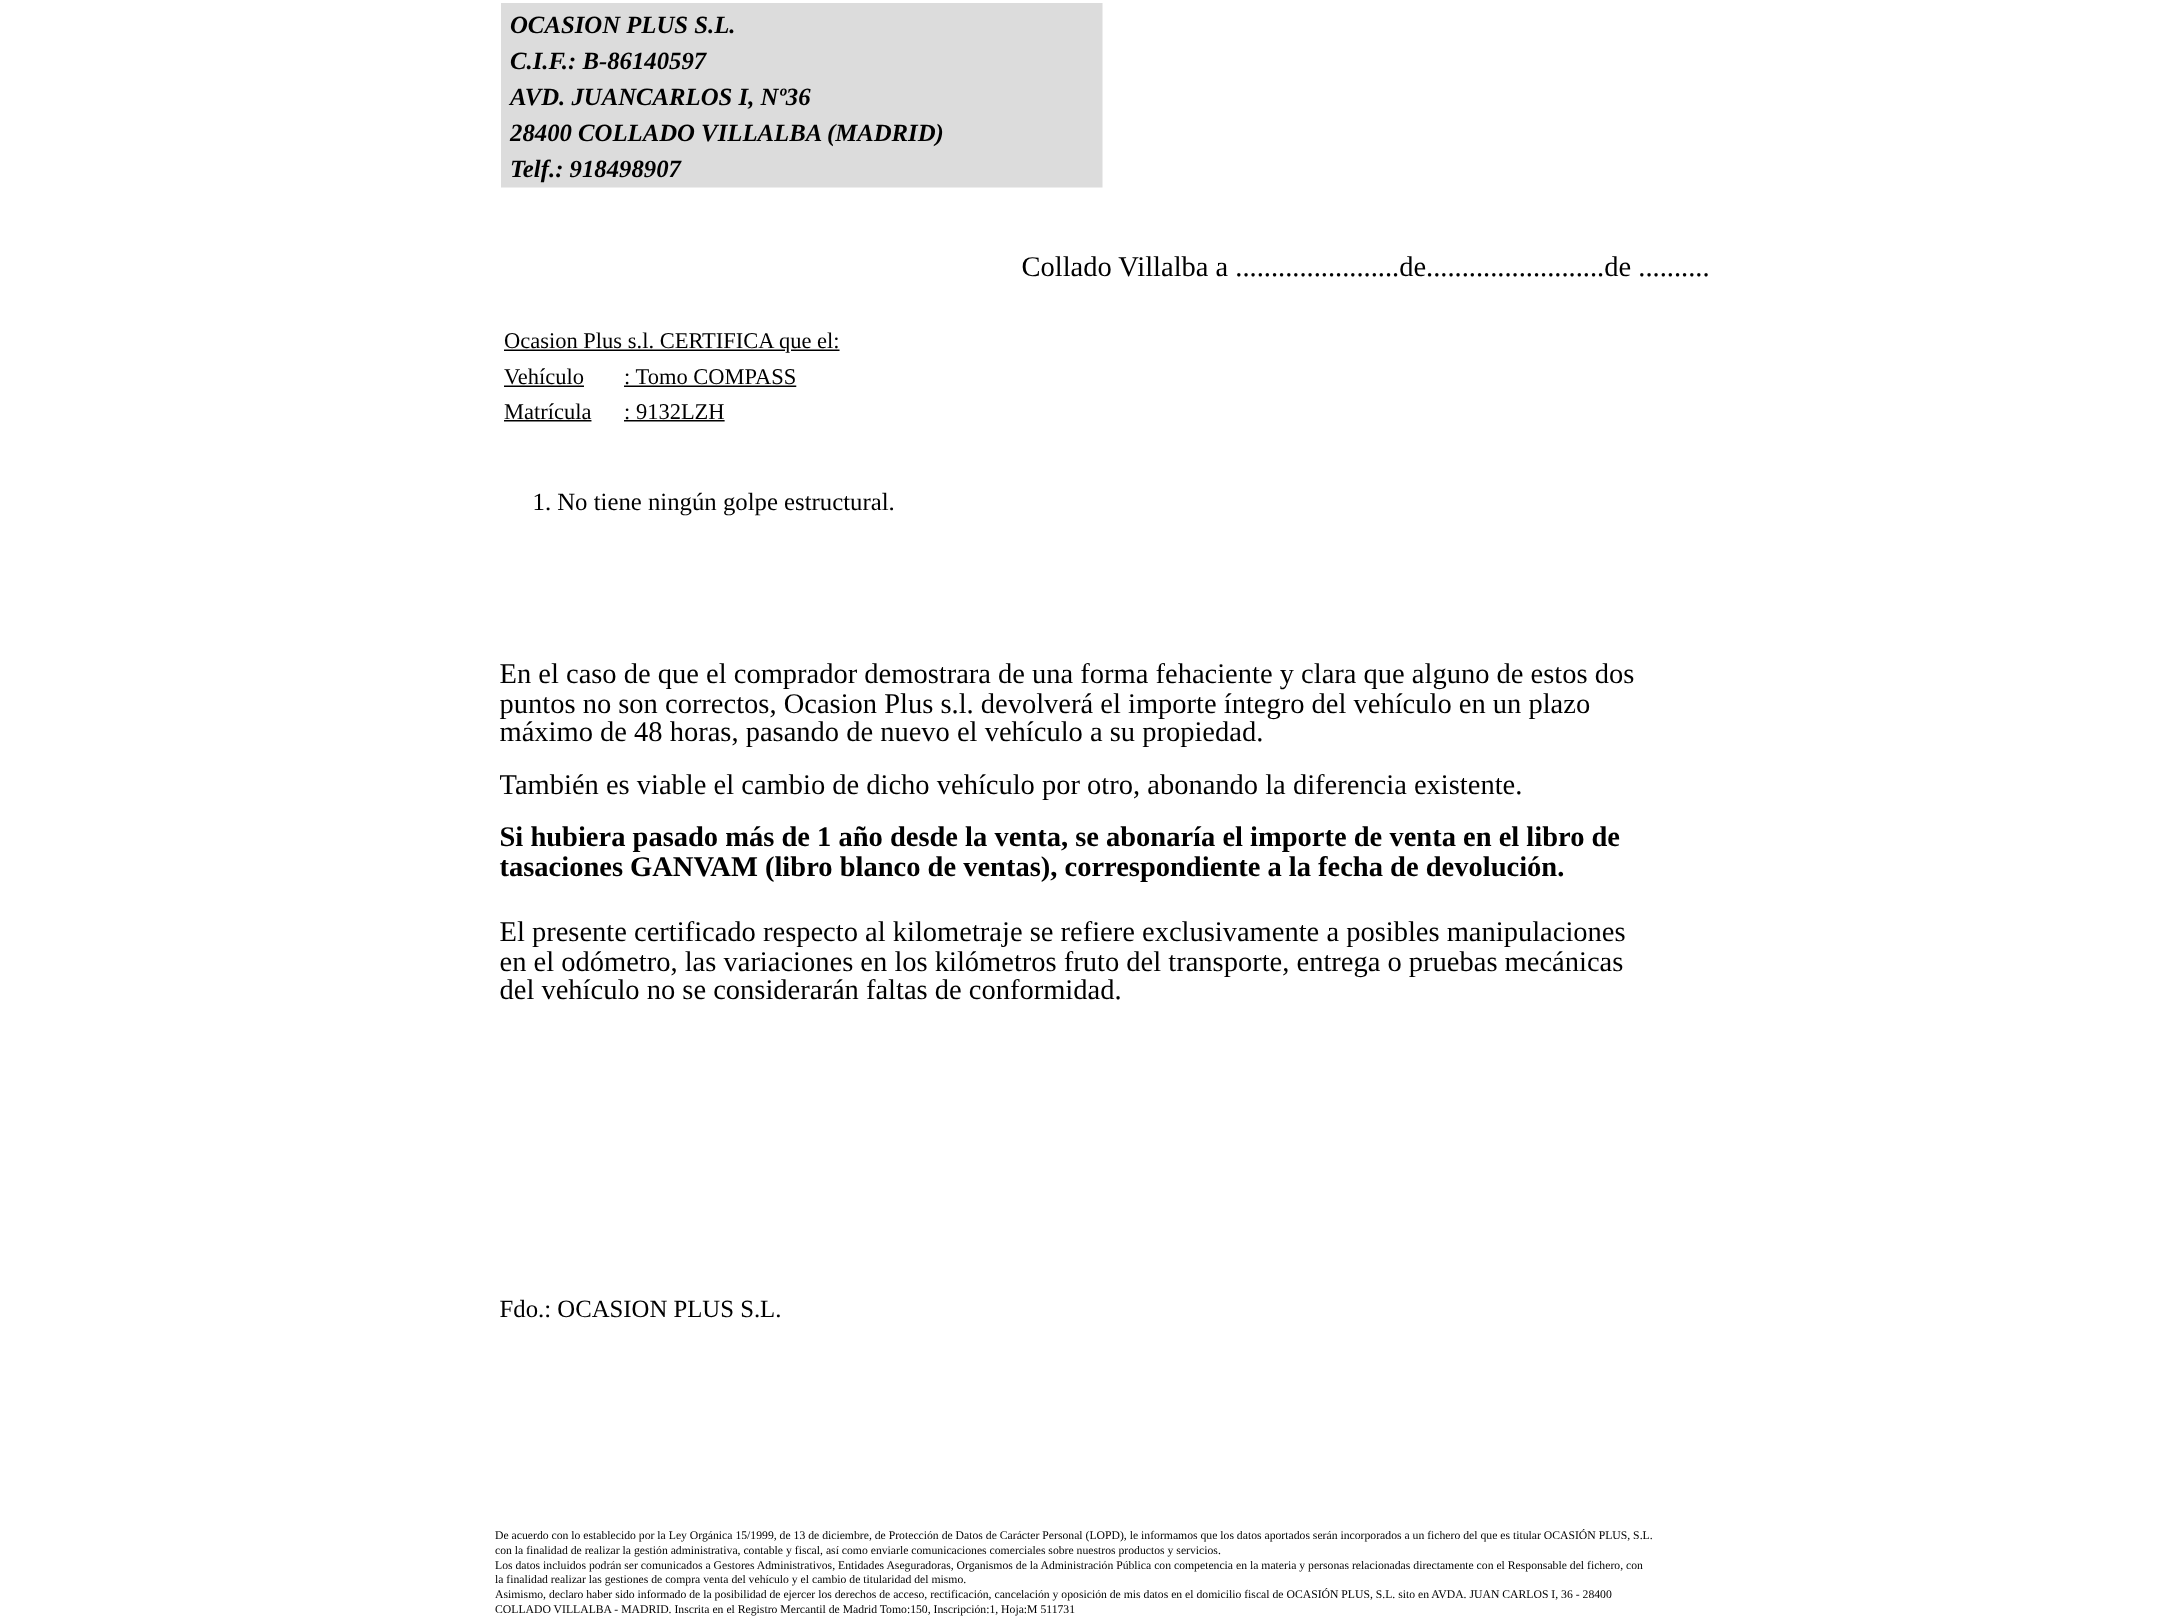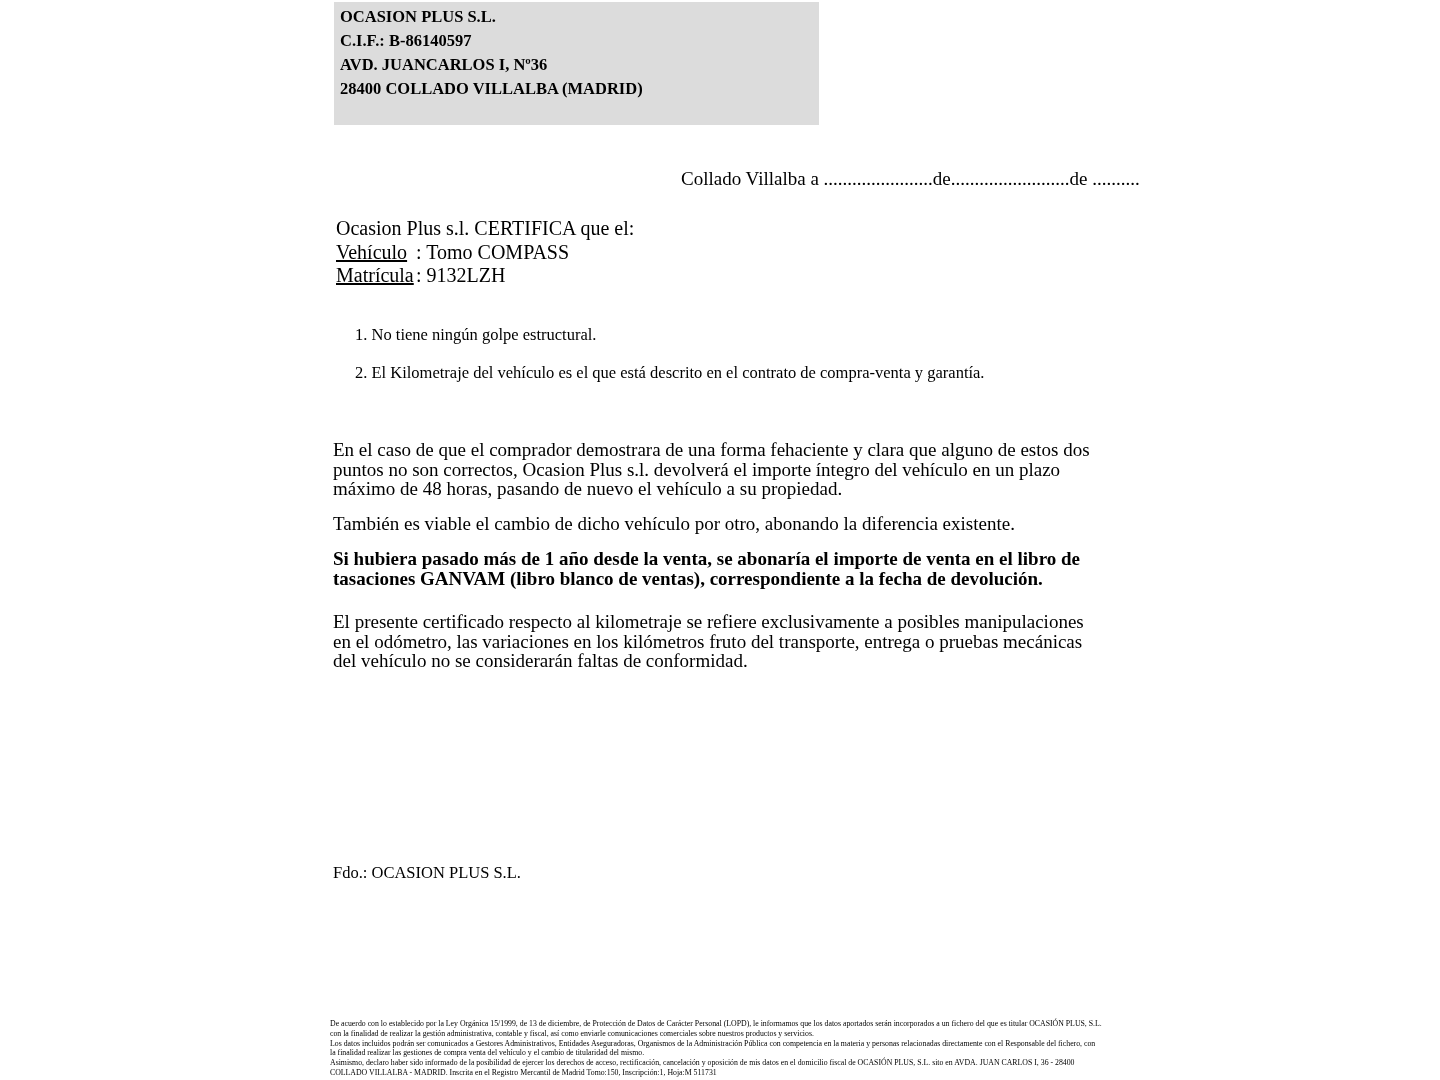--- a/index.html
+++ b/index.html
@@ -9,45 +9,47 @@
     height: 1080px;
     background: #ffffff;
     font-family: "Liberation Serif", serif;
     color: #000000;
     overflow: hidden;
   }
   .header-box {
     position: absolute;
     left: 334px;
     top: 2px;
-    width: 485px;
+    width: 401px;
     height: 123px;
     background: #dcdcdc;
     box-sizing: border-box;
     padding: 3px 0 0 6px;
+    font-style: italic;
   }
   .header-box .hline {
     font-weight: bold;
     font-size: 16.5px;
     line-height: 24px;
     white-space: nowrap;
   }
   .date-line {
     position: absolute;
     left: 681px;
     top: 168px;
     font-size: 19px;
     white-space: nowrap;
   }
   .cert-block {
     position: absolute;
     left: 336px;
     top: 217px;
-    font-size: 20px;
+    font-size: 15px;
     line-height: 23.5px;
+    text-decoration: underline;
   }
   .cert-field { white-space: nowrap; }
   .cert-label-box { display: inline-block; width: 80px; }
   .cert-label-box span { text-decoration: underline; }
   .point {
     position: absolute;
     left: 333px;
     width: 772px;
     font-size: 16.5px;
     line-height: 19.6px;
@@ -86,36 +88,36 @@
 </head>
 <body>
 
 <div class="page">
 
   <div class="header-box">
     <div class="hline">OCASION PLUS S.L.</div>
     <div class="hline">C.I.F.: B-86140597</div>
     <div class="hline">AVD. JUANCARLOS I, Nº36</div>
     <div class="hline">28400 COLLADO VILLALBA (MADRID)</div>
+    <div class="hline">Telf.: 918498907</div>
   </div>
 
   <div class="date-line">Collado Villalba a .......................de.........................de ..........</div>
 
   <div class="cert-block">
     <div>Ocasion Plus s.l. CERTIFICA que el:</div>
     <div class="cert-field">
       <span class="cert-label-box"><span>Vehículo</span></span><span>: Tomo COMPASS</span>
     </div>
     <div class="cert-field">
       <span class="cert-label-box"><span>Matrícula</span></span><span>: 9132LZH</span>
     </div>
   </div>
 
   <div class="point point-1">1. No tiene ningún golpe estructural.</div>
-  <div class="point point-2">2. El Kilometraje del vehículo es el que está descrito en el contrato de compra-venta y garantía.</div>
 
   <div class="para para-1">En el caso de que el comprador demostrara de una forma fehaciente y clara que alguno de estos dos puntos no son correctos, Ocasion Plus s.l. devolverá el importe íntegro del vehículo en un plazo máximo de 48 horas, pasando de nuevo el vehículo a su propiedad.</div>
   <div class="para para-2">También es viable el cambio de dicho vehículo por otro, abonando la diferencia existente.</div>
   <div class="para para-3">Si hubiera pasado más de 1 año desde la venta, se abonaría el importe de venta en el libro de tasaciones GANVAM (libro blanco de ventas), correspondiente a la fecha de devolución.</div>
   <div class="para para-4">El presente certificado respecto al kilometraje se refiere exclusivamente a posibles manipulaciones en el odómetro, las variaciones en los kilómetros fruto del transporte, entrega o pruebas mecánicas del vehículo no se considerarán faltas de conformidad.</div>
 
   <div class="signature">Fdo.: OCASION PLUS S.L.</div>
 
   <div class="legal-footer">
     <p>De acuerdo con lo establecido por la Ley Orgánica 15/1999, de 13 de diciembre, de Protección de Datos de Carácter Personal (LOPD), le informamos que los datos aportados serán incorporados a un fichero del que es titular OCASIÓN PLUS, S.L. con la finalidad de realizar la gestión administrativa, contable y fiscal, así como enviarle comunicaciones comerciales sobre nuestros productos y servicios.</p>

